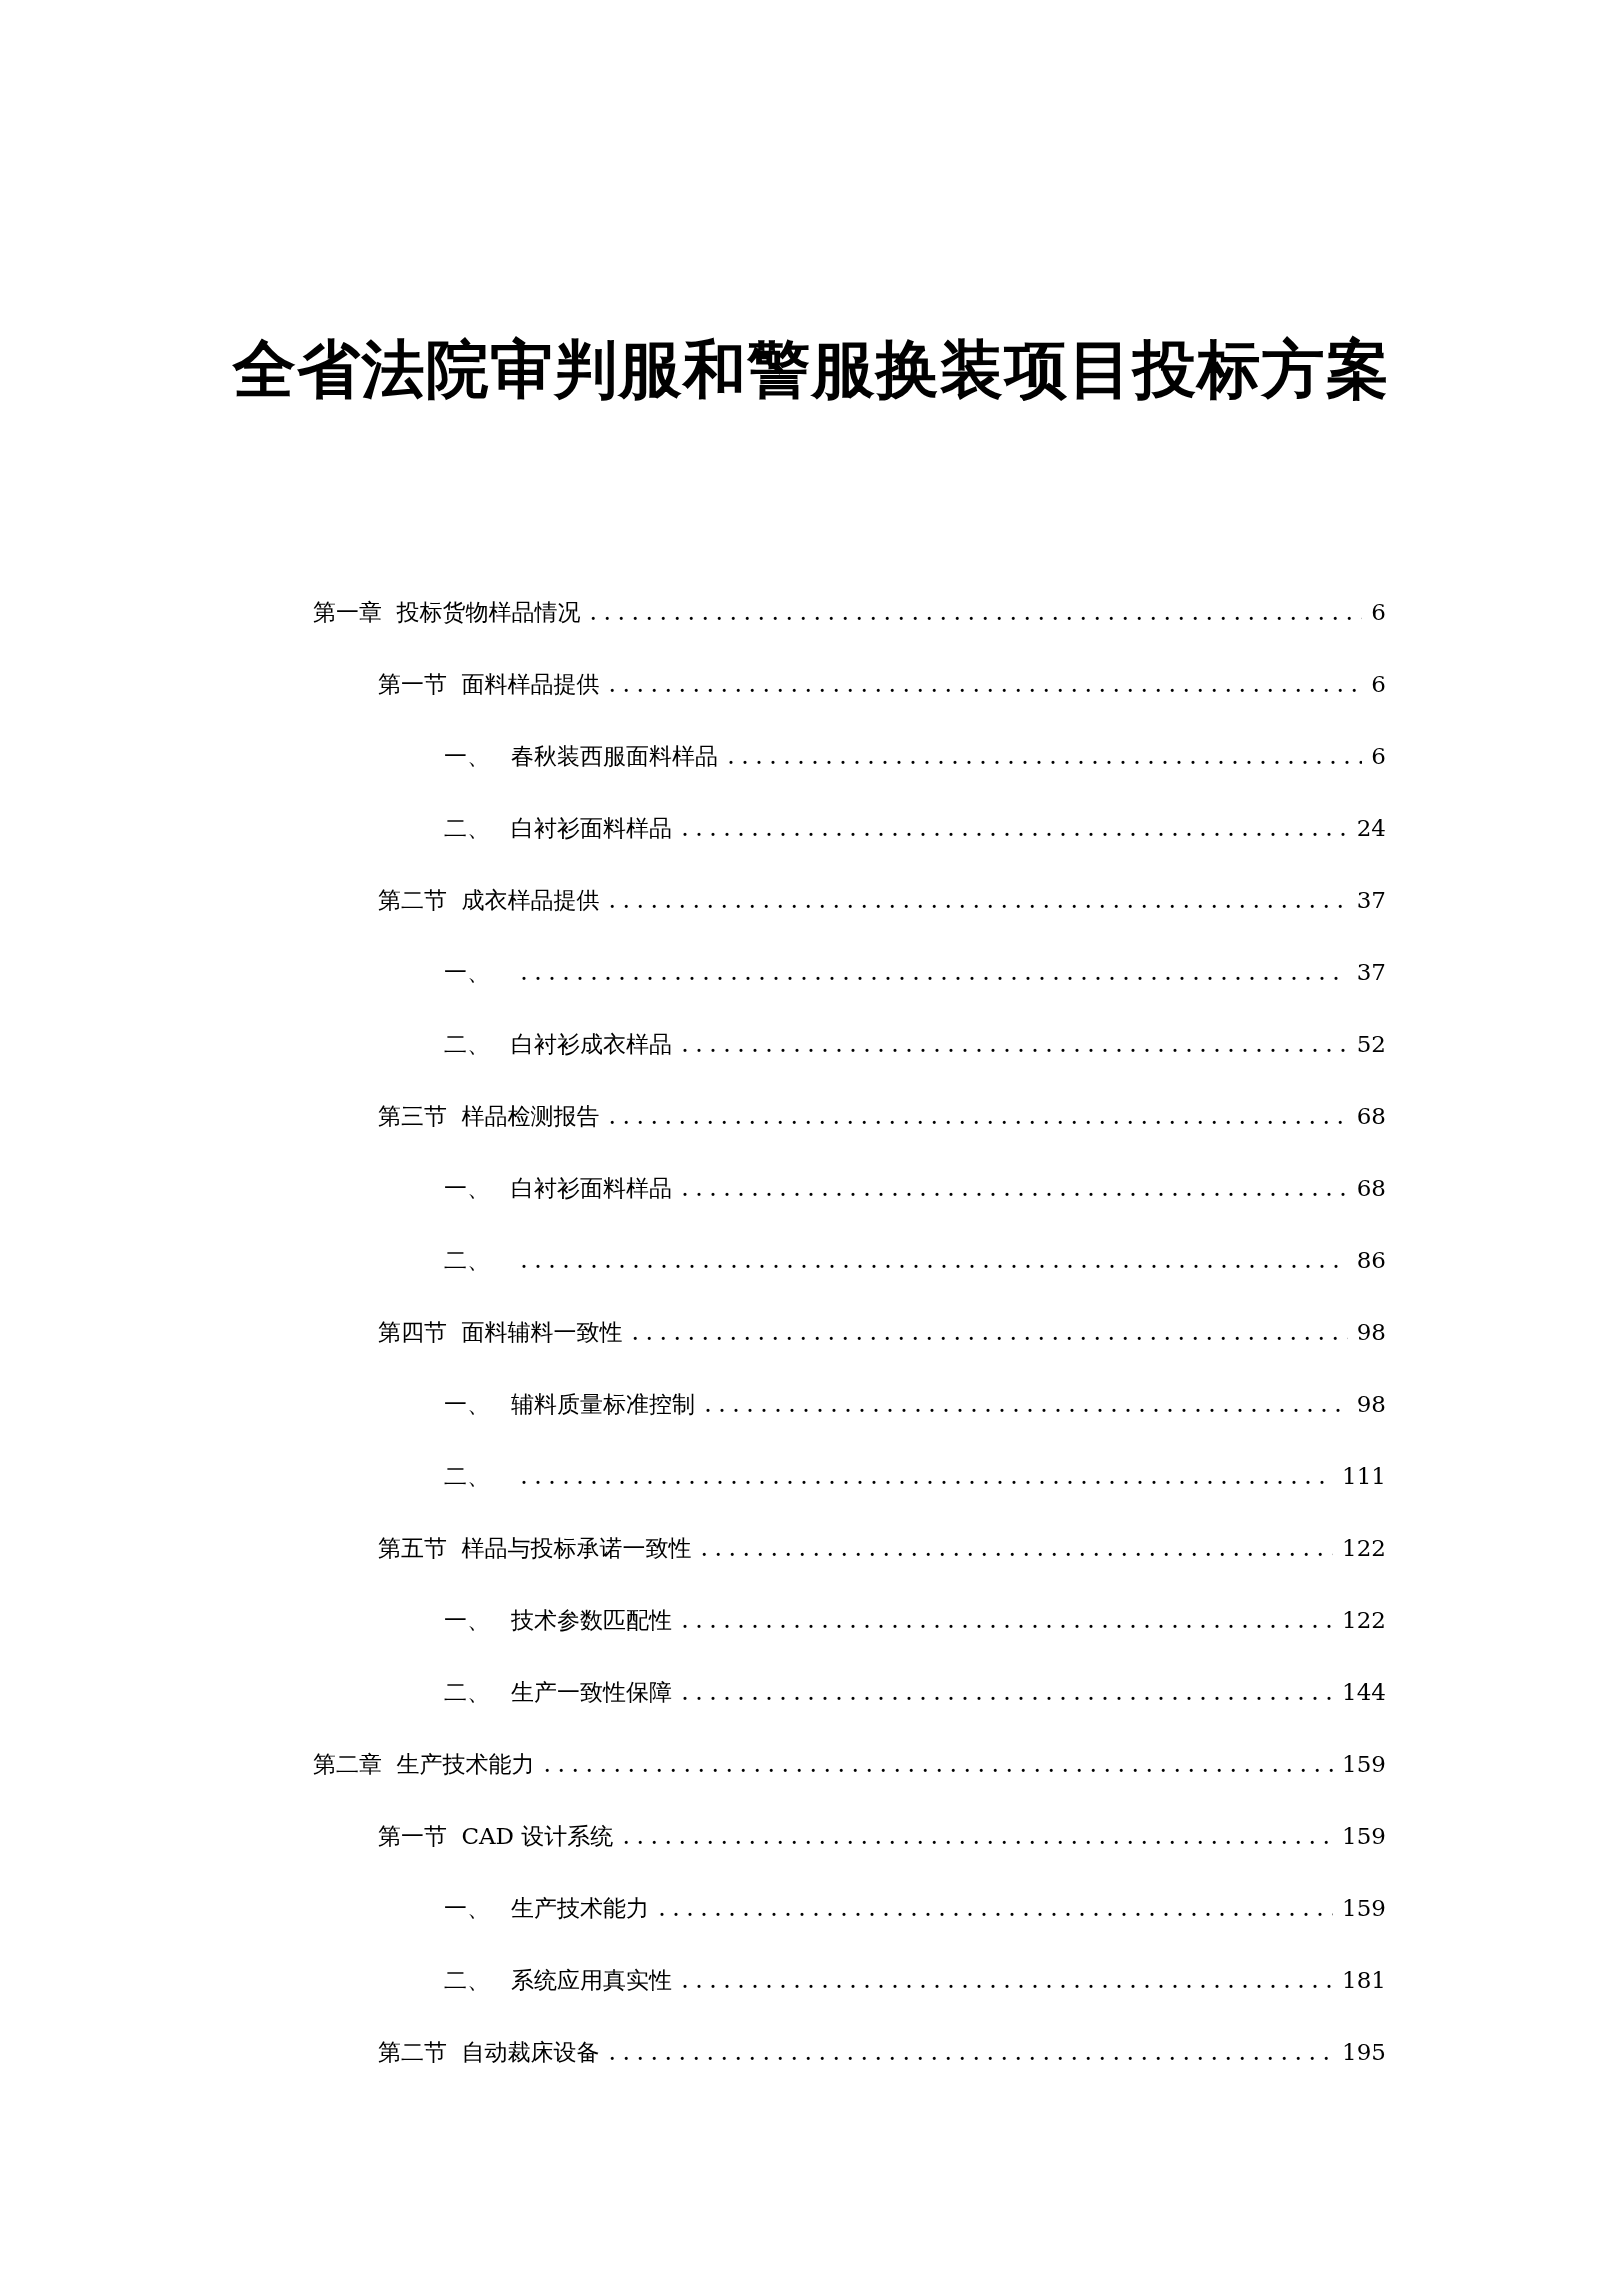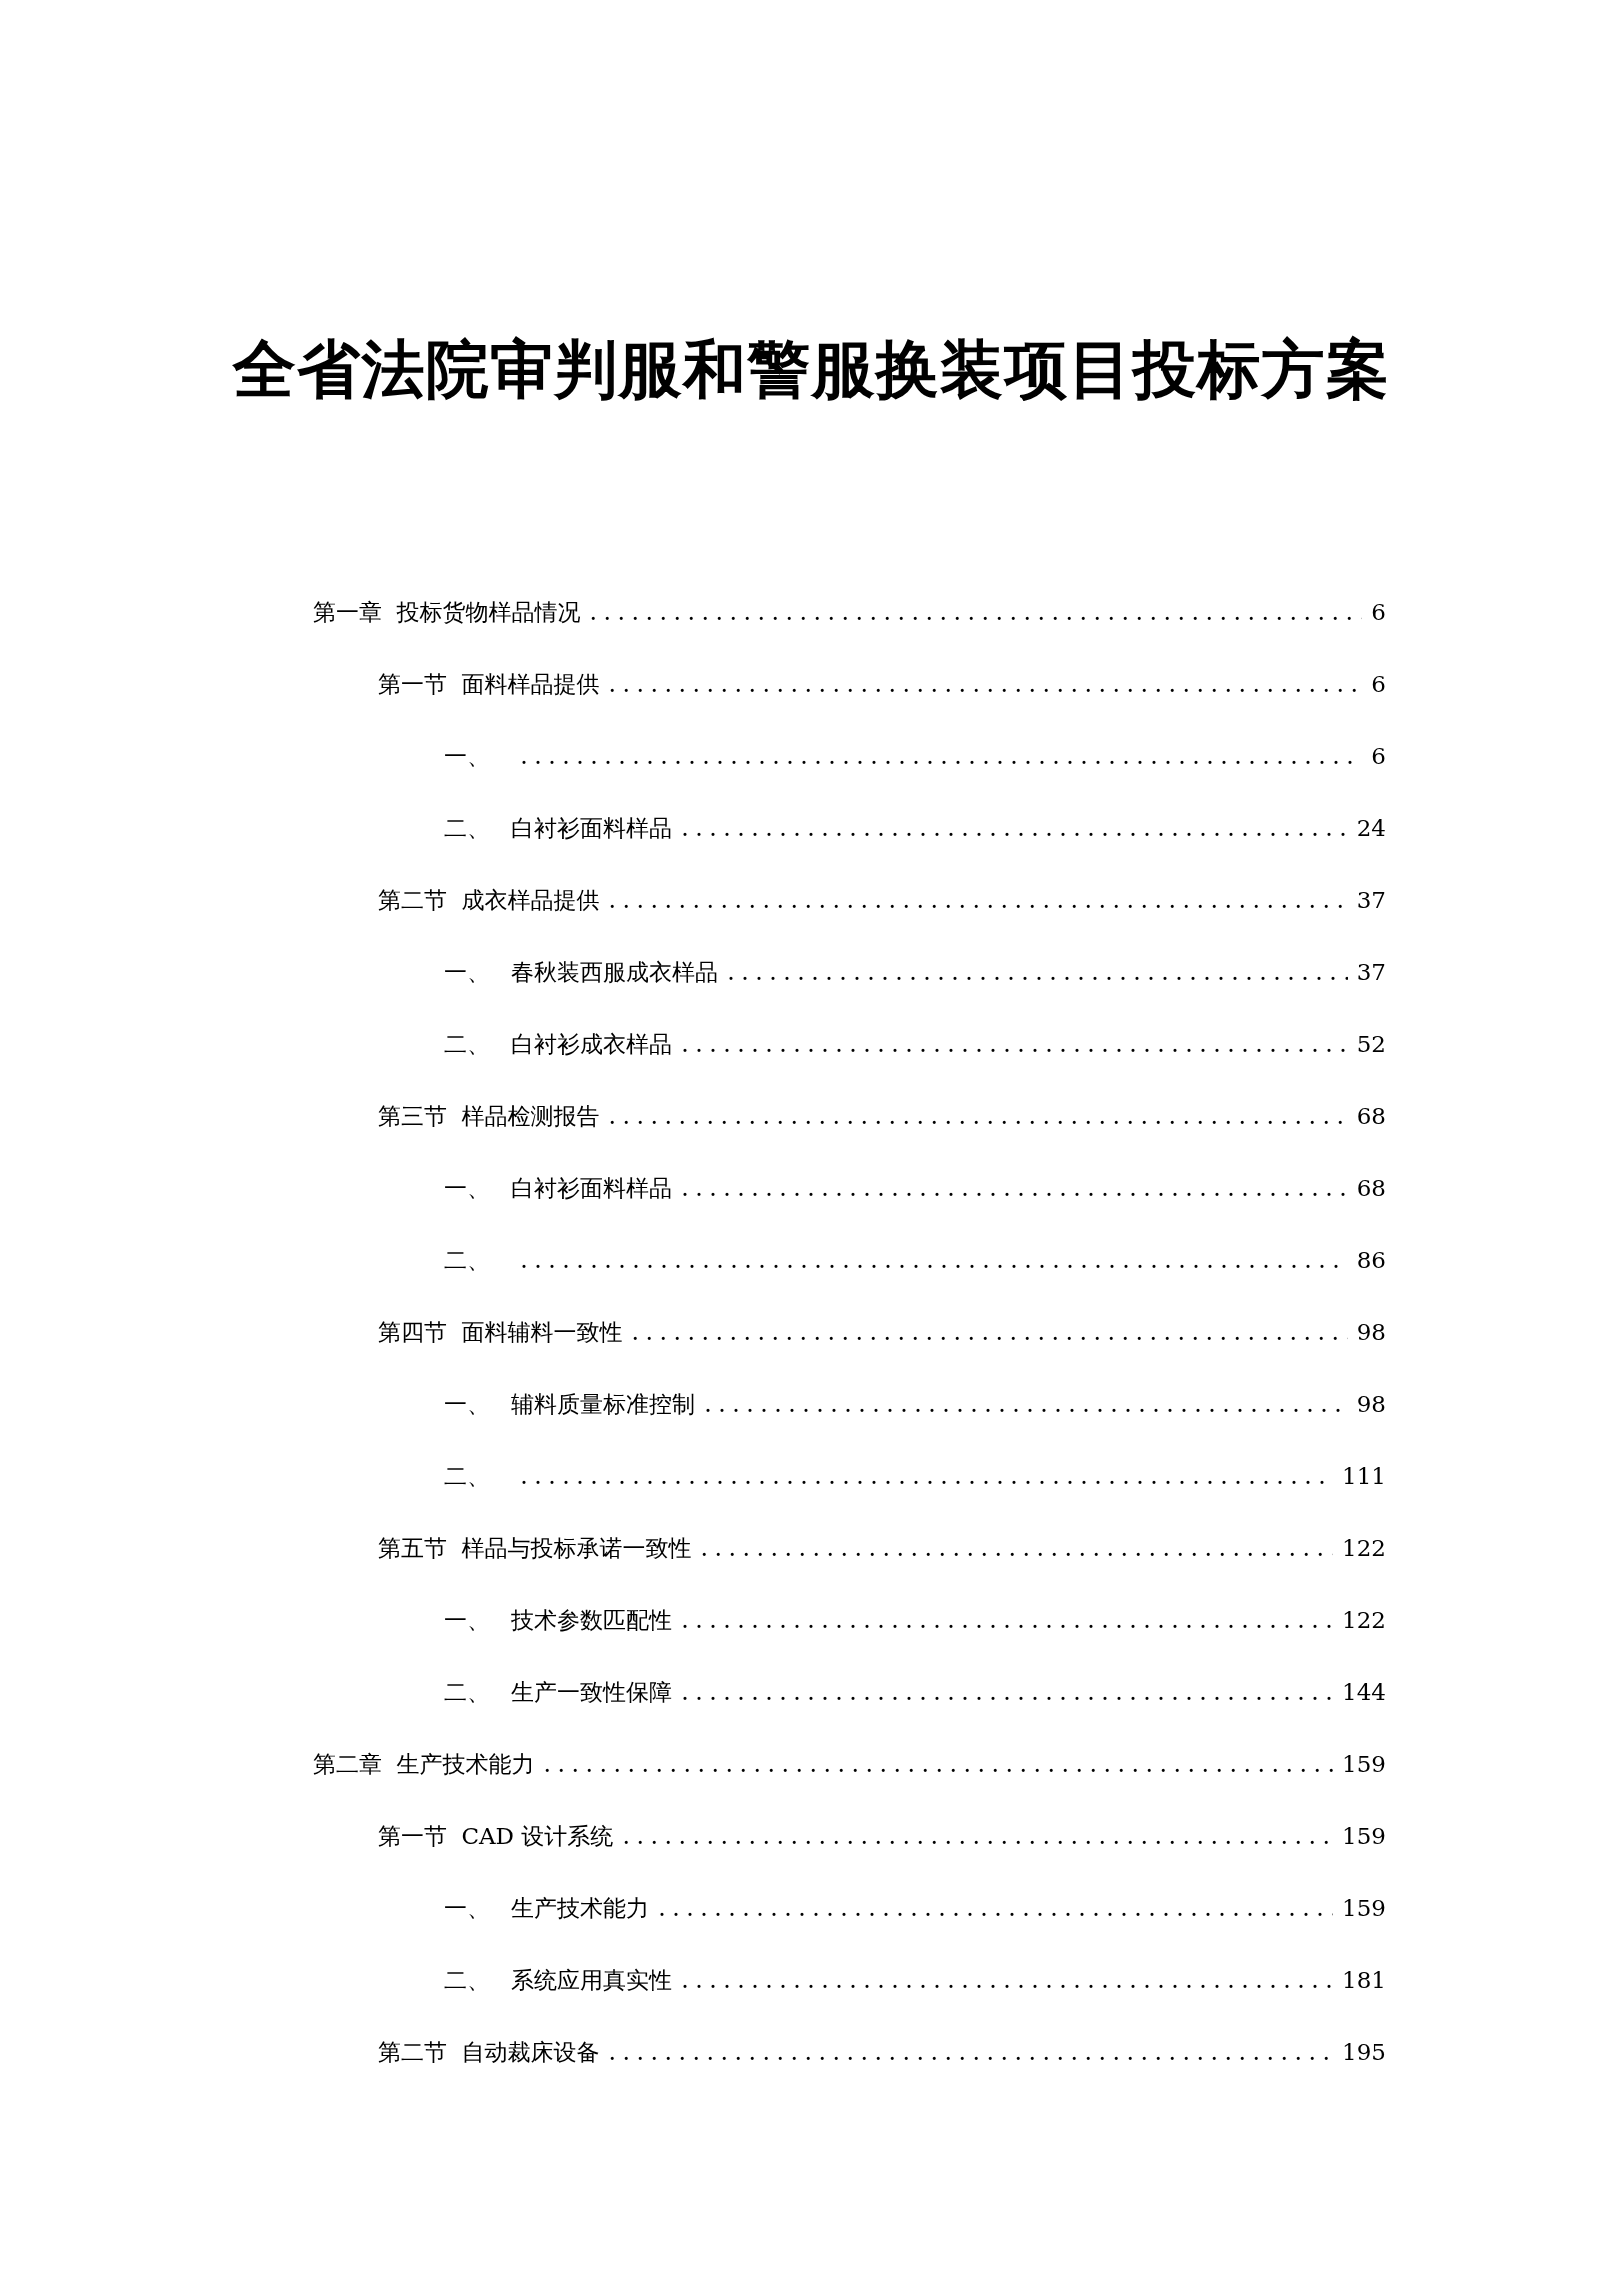--- a/index.html
+++ b/index.html
@@ -34,38 +34,38 @@
       <span class="toc-page">6</span>
     </div>
   <div class="toc-row lvl2">
       <span class="toc-prefix">第一节</span>
       <span class="toc-label">面料样品提供</span>
       <span class="toc-dots"></span>
       <span class="toc-page">6</span>
     </div>
   <div class="toc-row lvl3">
       <span class="toc-prefix">一、</span>
+      <span class="toc-label">春秋装西服面料样品</span>
       <span class="toc-dots"></span>
       <span class="toc-page">6</span>
     </div>
   <div class="toc-row lvl3">
       <span class="toc-prefix">二、</span>
       <span class="toc-label">白衬衫面料样品</span>
       <span class="toc-dots"></span>
       <span class="toc-page">24</span>
     </div>
   <div class="toc-row lvl2">
       <span class="toc-prefix">第二节</span>
       <span class="toc-label">成衣样品提供</span>
       <span class="toc-dots"></span>
       <span class="toc-page">37</span>
     </div>
   <div class="toc-row lvl3">
       <span class="toc-prefix">一、</span>
-      <span class="toc-label">春秋装西服成衣样品</span>
       <span class="toc-dots"></span>
       <span class="toc-page">37</span>
     </div>
   <div class="toc-row lvl3">
       <span class="toc-prefix">二、</span>
       <span class="toc-label">白衬衫成衣样品</span>
       <span class="toc-dots"></span>
       <span class="toc-page">52</span>
     </div>
   <div class="toc-row lvl2">

